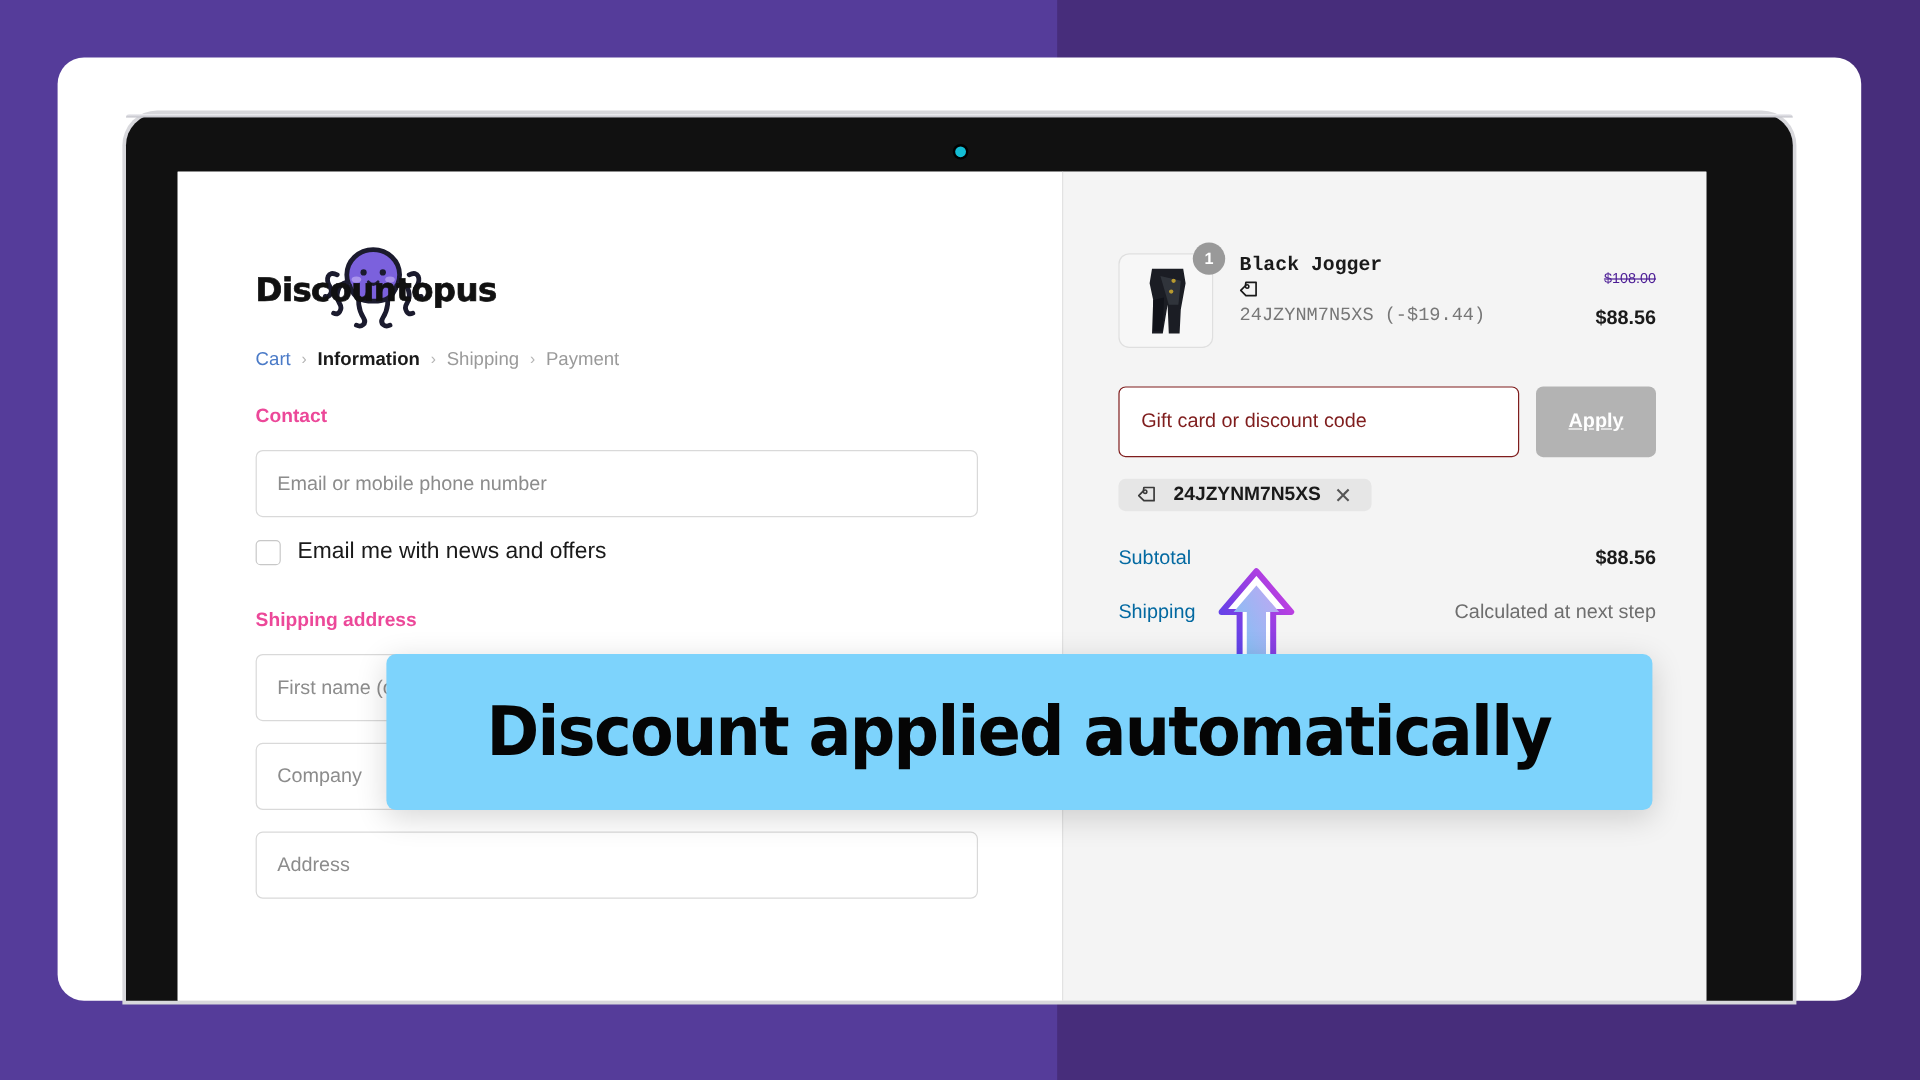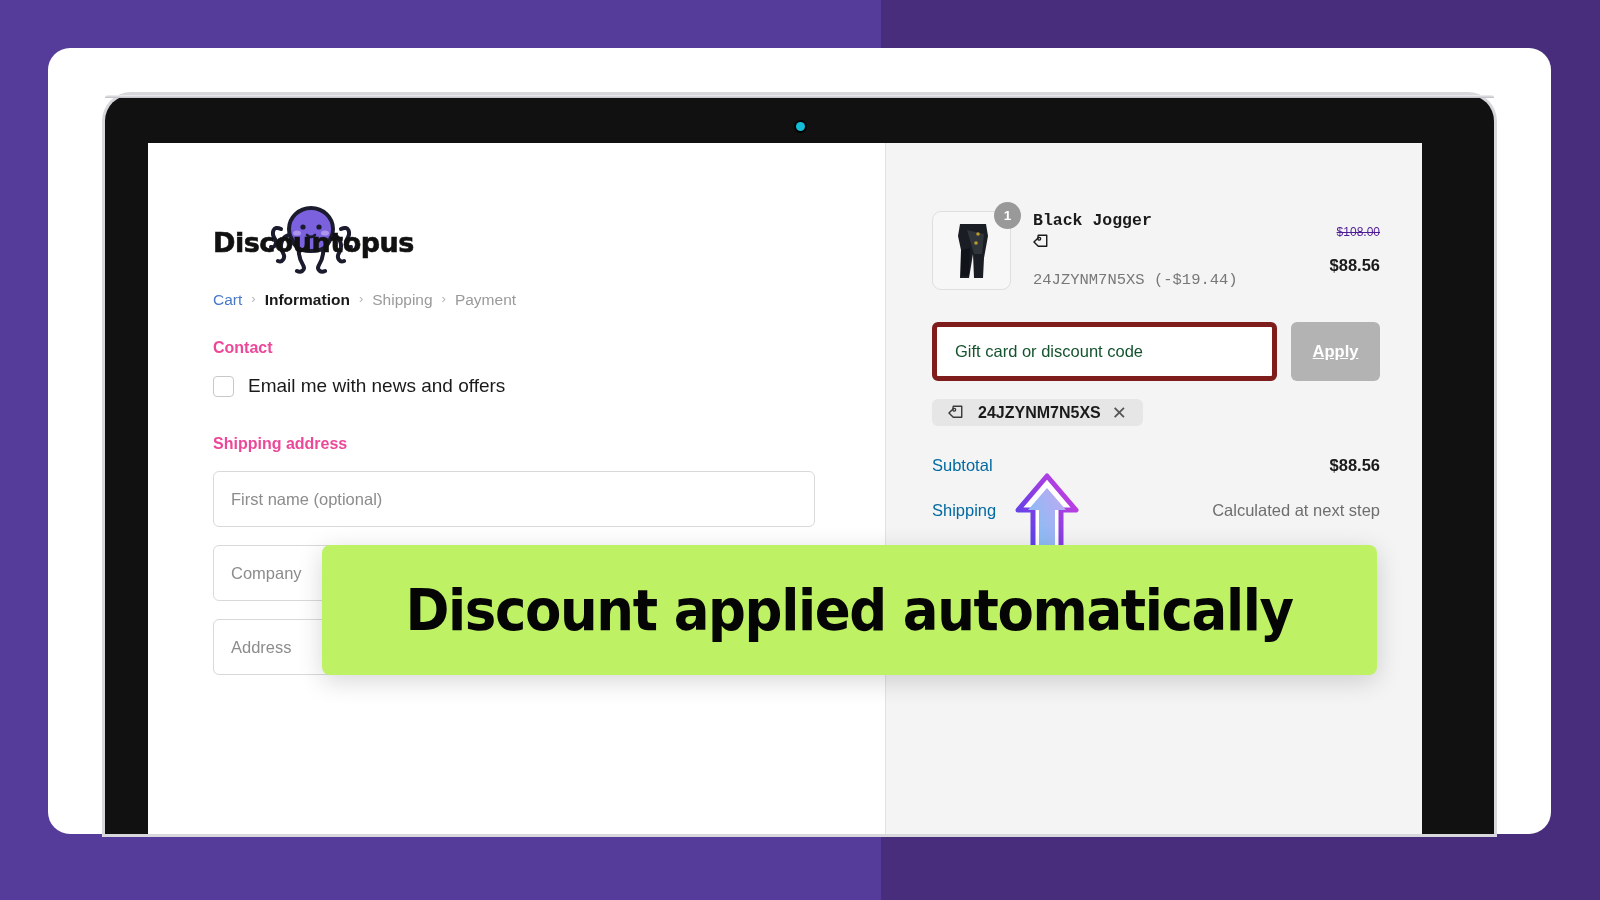--- a/index.html
+++ b/index.html
@@ -209,21 +209,21 @@
   }
   .product-name {
     font-size: 16.5px;
     font-weight: 700;
     color: #1A1A1A;
     margin-bottom: 2px;
   }
   .product-discount-line {
     display: flex;
     flex-direction: column;
-    gap: 20px;
+    gap: 3px;
   }
   .product-code {
     font-size: 15.5px;
     color: #777777;
   }
   .product-prices {
     text-align: right;
     flex: none;
     padding-top: 14px;
   }
@@ -241,31 +241,31 @@
   
   .discount-row {
     display: flex;
     gap: 14px;
     margin-bottom: 18px;
   }
   .discount-input {
     flex: 1;
     height: 59px;
     box-sizing: border-box;
-    border: 5px solid #7f1d1d;
+    border: 1px solid #7f1d1d;
     border-radius: 6px;
     background: #FFFFFF;
     display: flex;
     align-items: center;
     padding: 0 18px;
-    color: #14532d;
+    color: #7f1d1d;
     font-size: 16.5px;
   }
   .apply-btn {
-    width: 89px; height: 59px;
+    width: 100px; height: 59px;
     border: none;
     border-radius: 6px;
     background: #B3B3B3;
     color: #FFFFFF;
     font-size: 16.5px;
     font-weight: 700;
     font-family: "Liberation Sans", sans-serif;
     cursor: default;
     text-decoration: underline;
   }
@@ -308,21 +308,21 @@
     height: 100px;
     z-index: 40;
   }
   
   .callout {
     position: absolute;
     left: 322px;
     top: 545px;
     width: 1055px;
     height: 130px;
-    background: #bef264;
+    background: #7dd3fc;
     border-radius: 8px;
     box-shadow: 0 6px 26px rgba(0,0,0,0.16);
     z-index: 50;
     display: flex;
     align-items: center;
     justify-content: center;
   }
   .callout-text {
     font-family: "DejaVu Sans", sans-serif;
     font-weight: 700;
@@ -378,20 +378,23 @@
         <span class="crumb-sep">›</span>
         <span class="crumb-active">Information</span>
         <span class="crumb-sep">›</span>
         <span class="crumb-muted">Shipping</span>
         <span class="crumb-sep">›</span>
         <span class="crumb-muted">Payment</span>
       </div>
 
       <h2 class="section-title">Contact</h2>
 
+      <div class="field">
+        <span class="field-placeholder">Email or mobile phone number</span>
+      </div>
 
       <div class="checkbox-row">
         <div class="checkbox"></div>
         <span class="checkbox-label">Email me with news and offers</span>
       </div>
 
       <h2 class="section-title">Shipping address</h2>
 
       <div class="field">
         <span class="field-placeholder">First name (optional)</span>

